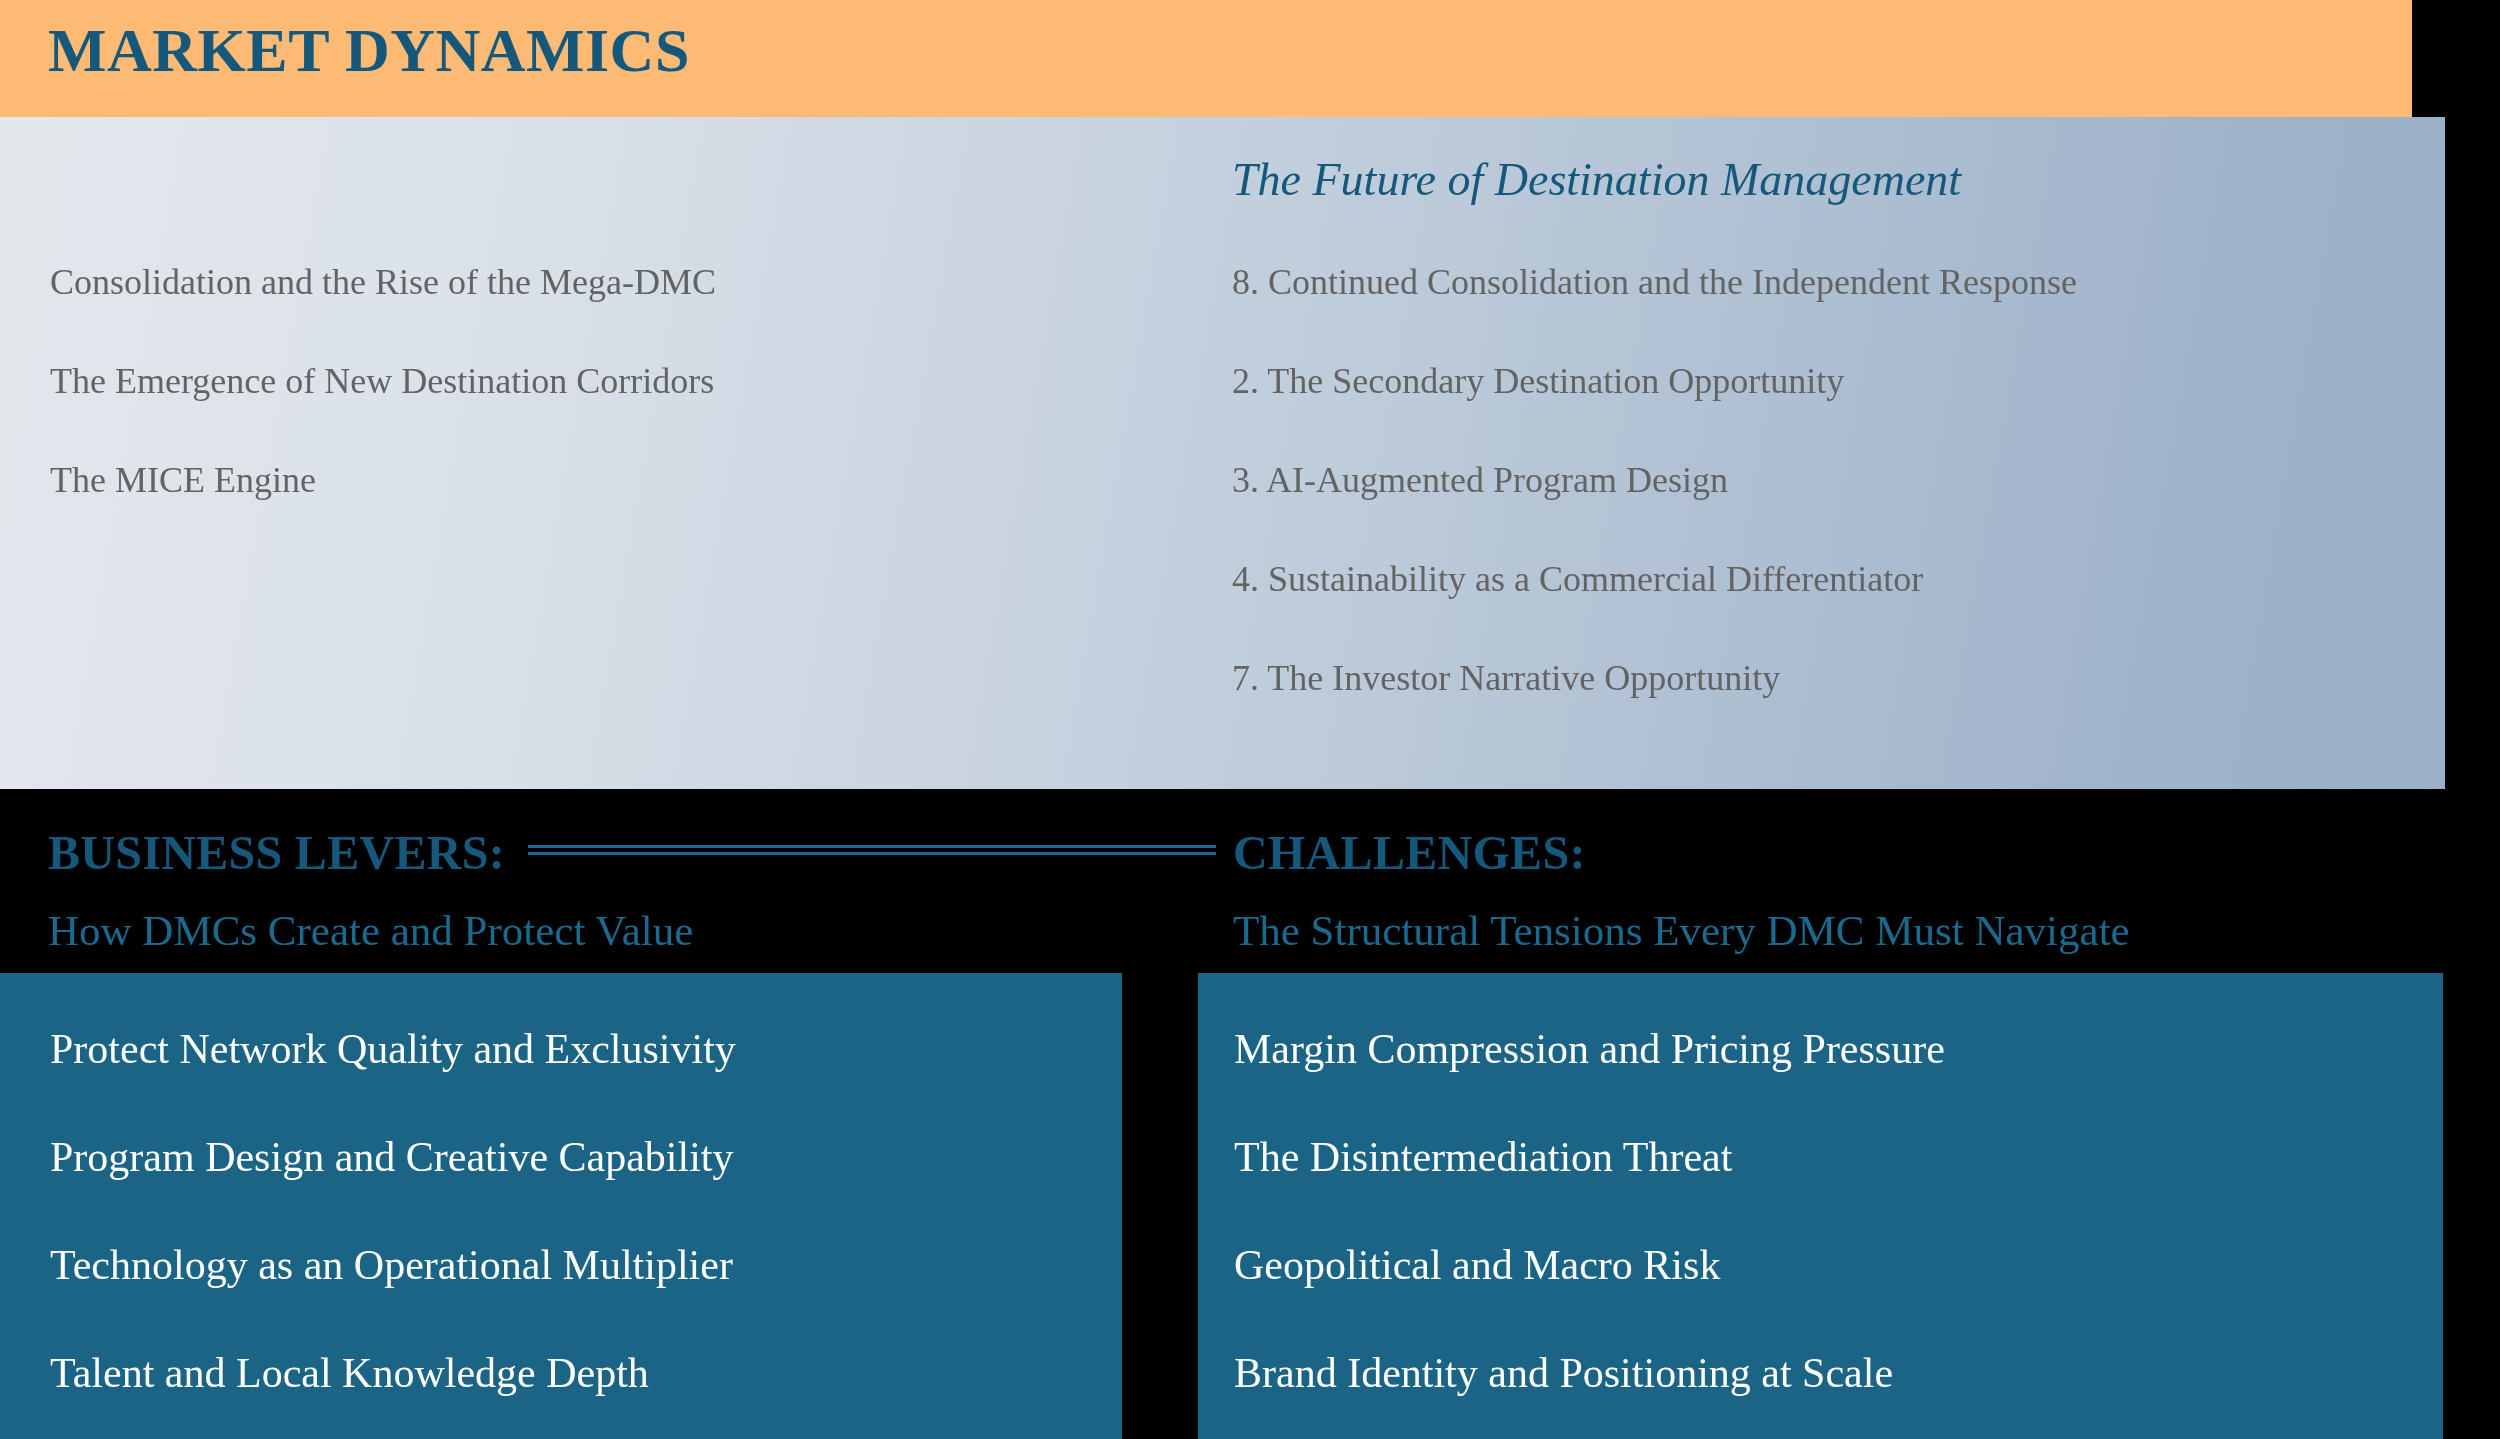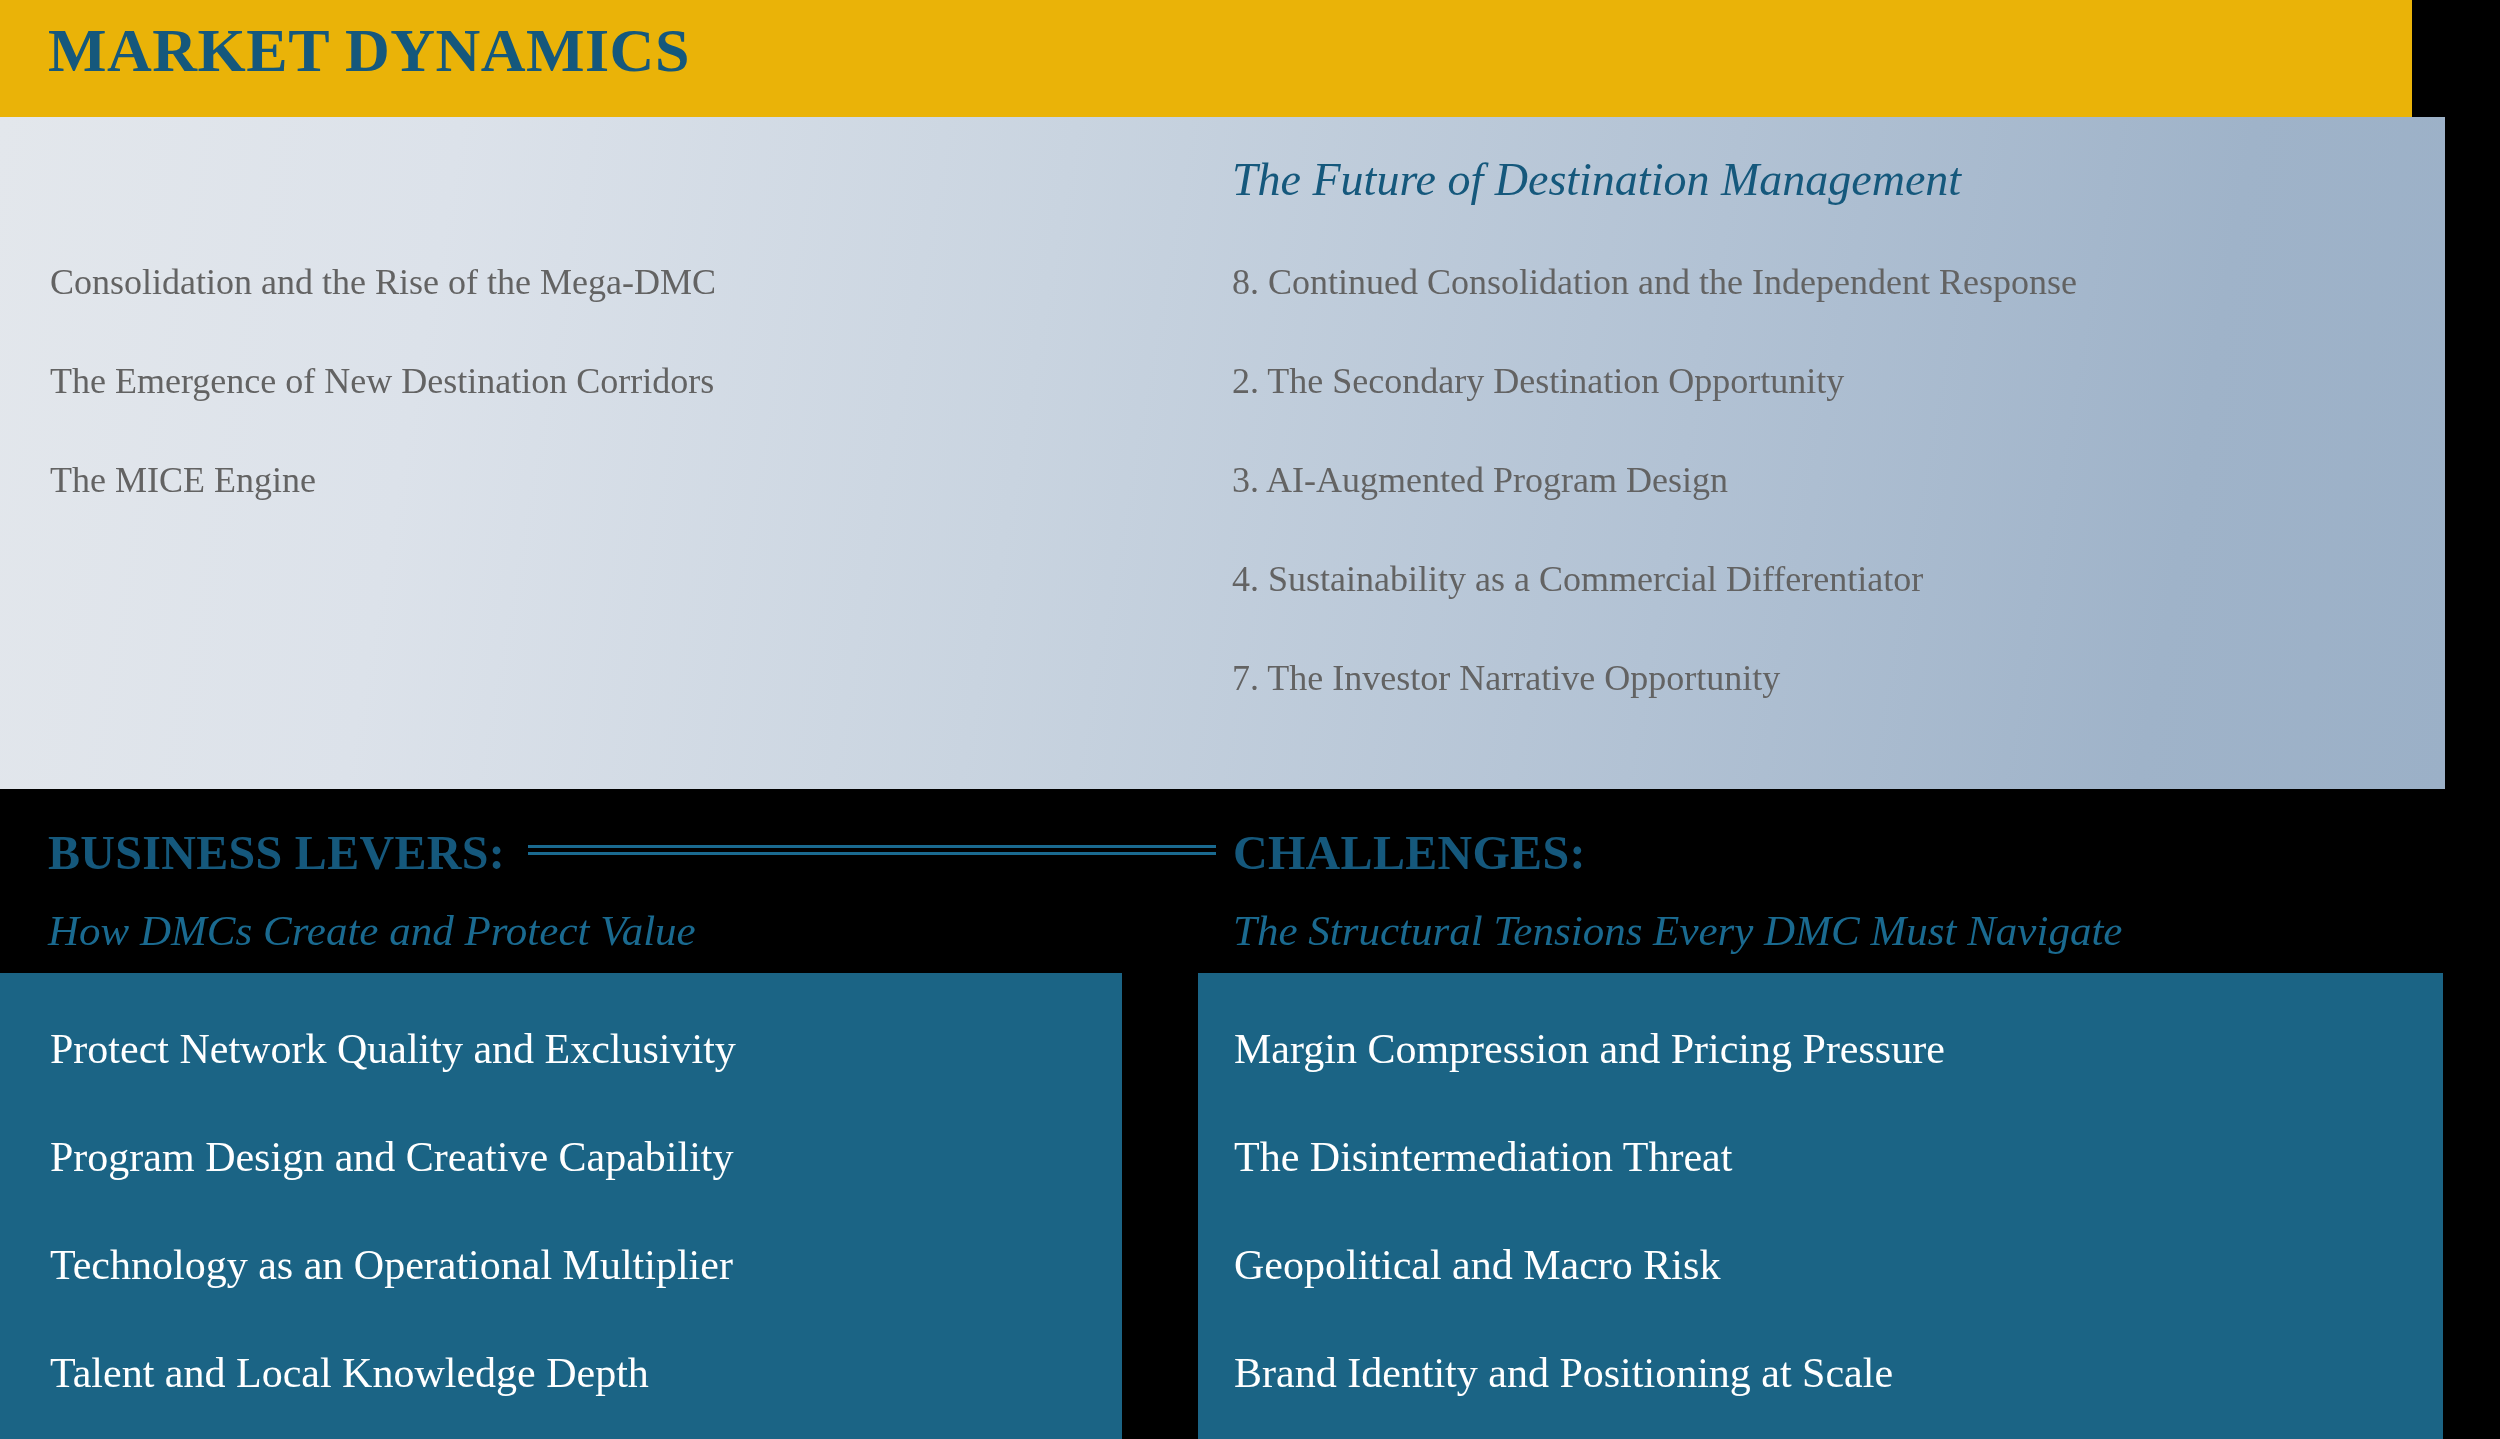--- a/index.html
+++ b/index.html
@@ -15,21 +15,21 @@
   body {
     font-family: "Liberation Serif", "DejaVu Serif", serif;
     position: relative;
   }
 
   .slide {
     position: absolute;
     left: 0; top: 0;
     width: 2412px;
     height: 1439px;
-    background: #eab308;
+    background: #fdba74;
     padding-left: 38px;
   }
 
   
   .deck-title {
     position: absolute;
     left: 48px;
     top: 14px;
     font-size: 62px;
     line-height: 72px;
@@ -105,21 +105,20 @@
     color: #15587C;
     white-space: nowrap;
     letter-spacing: 0.3px;
     font-family: "Liberation Serif", "DejaVu Serif", serif;
   }
   .sect-title.levers     { left: 48px;   top: 36px; }
   .sect-title.challenges { left: 1233px; top: 36px; }
 
   .sect-sub {
     position: absolute;
-    font-style: italic;
     font-size: 43px;
     line-height: 52px;
     color: #1A6A90;
     white-space: nowrap;
     font-family: "Liberation Serif", "DejaVu Serif", serif;
   }
   .sect-sub.levers     { left: 48px;   top: 116px; }
   .sect-sub.challenges { left: 1233px; top: 116px; }
 
   

